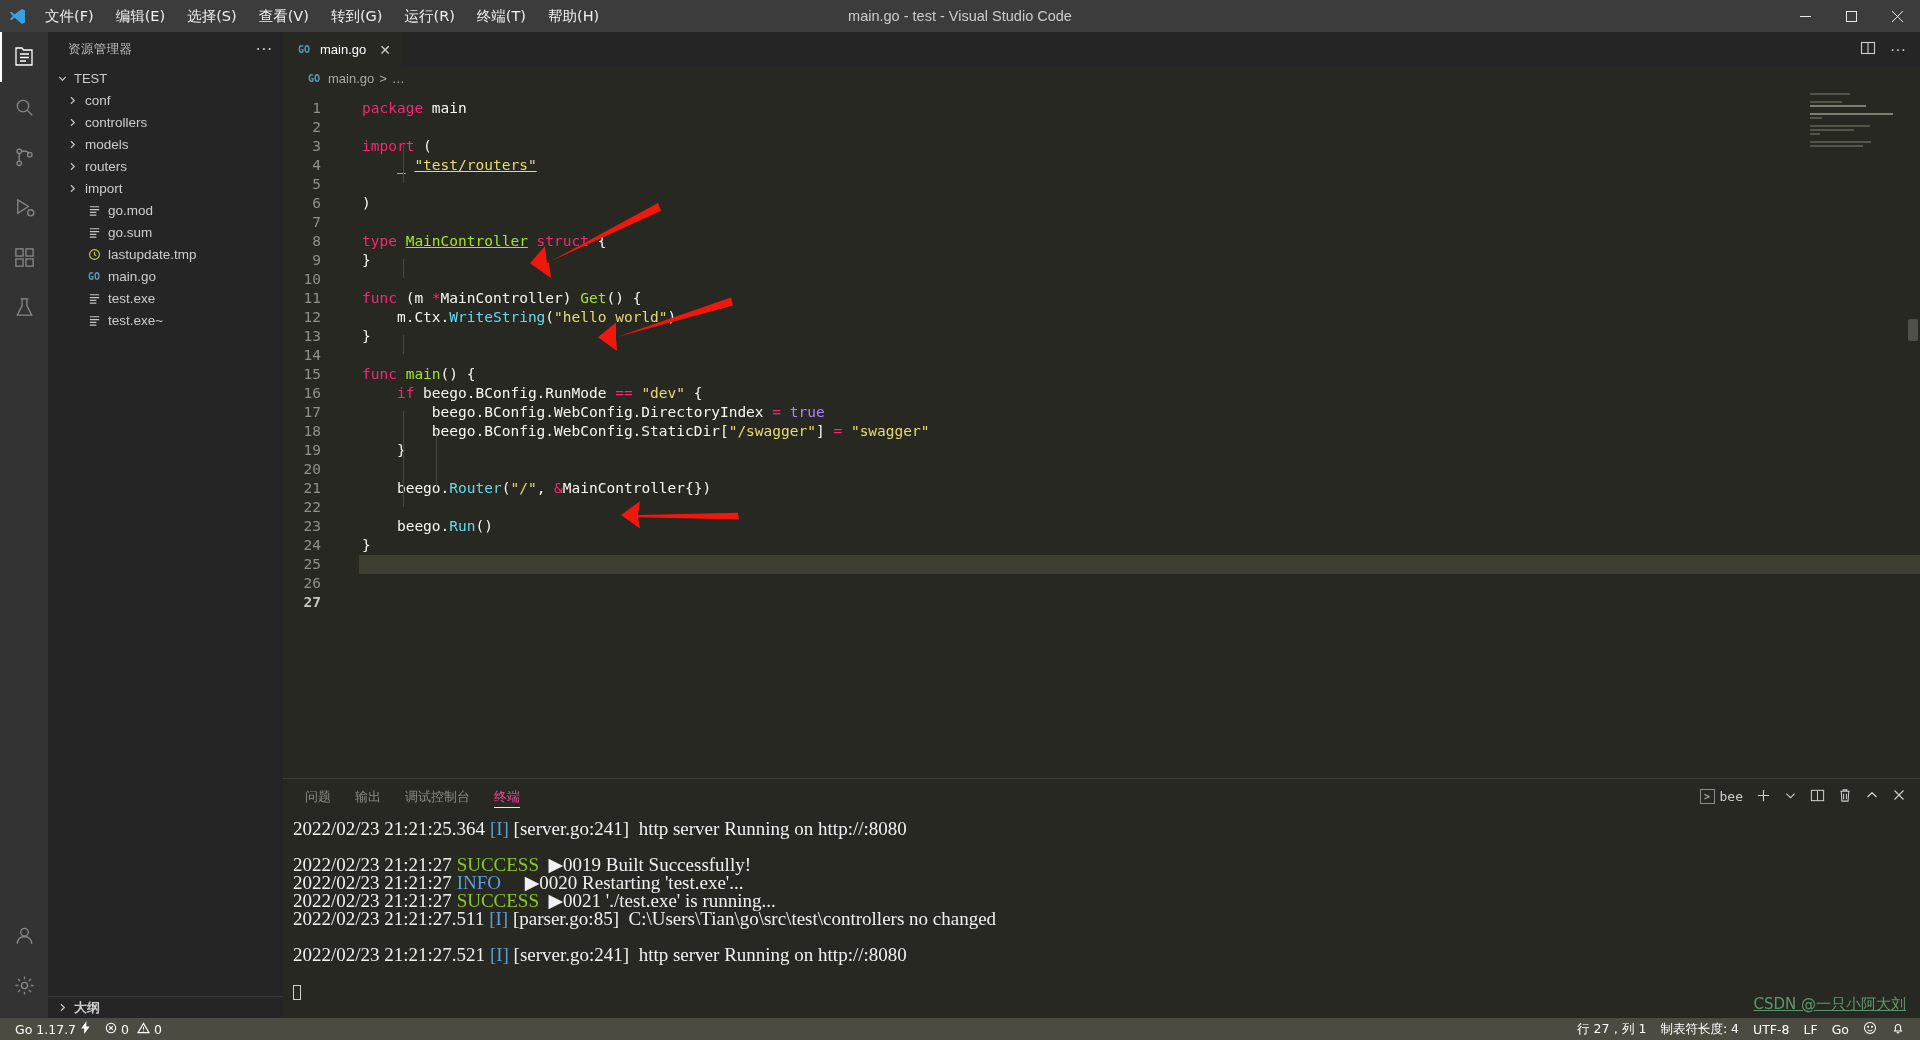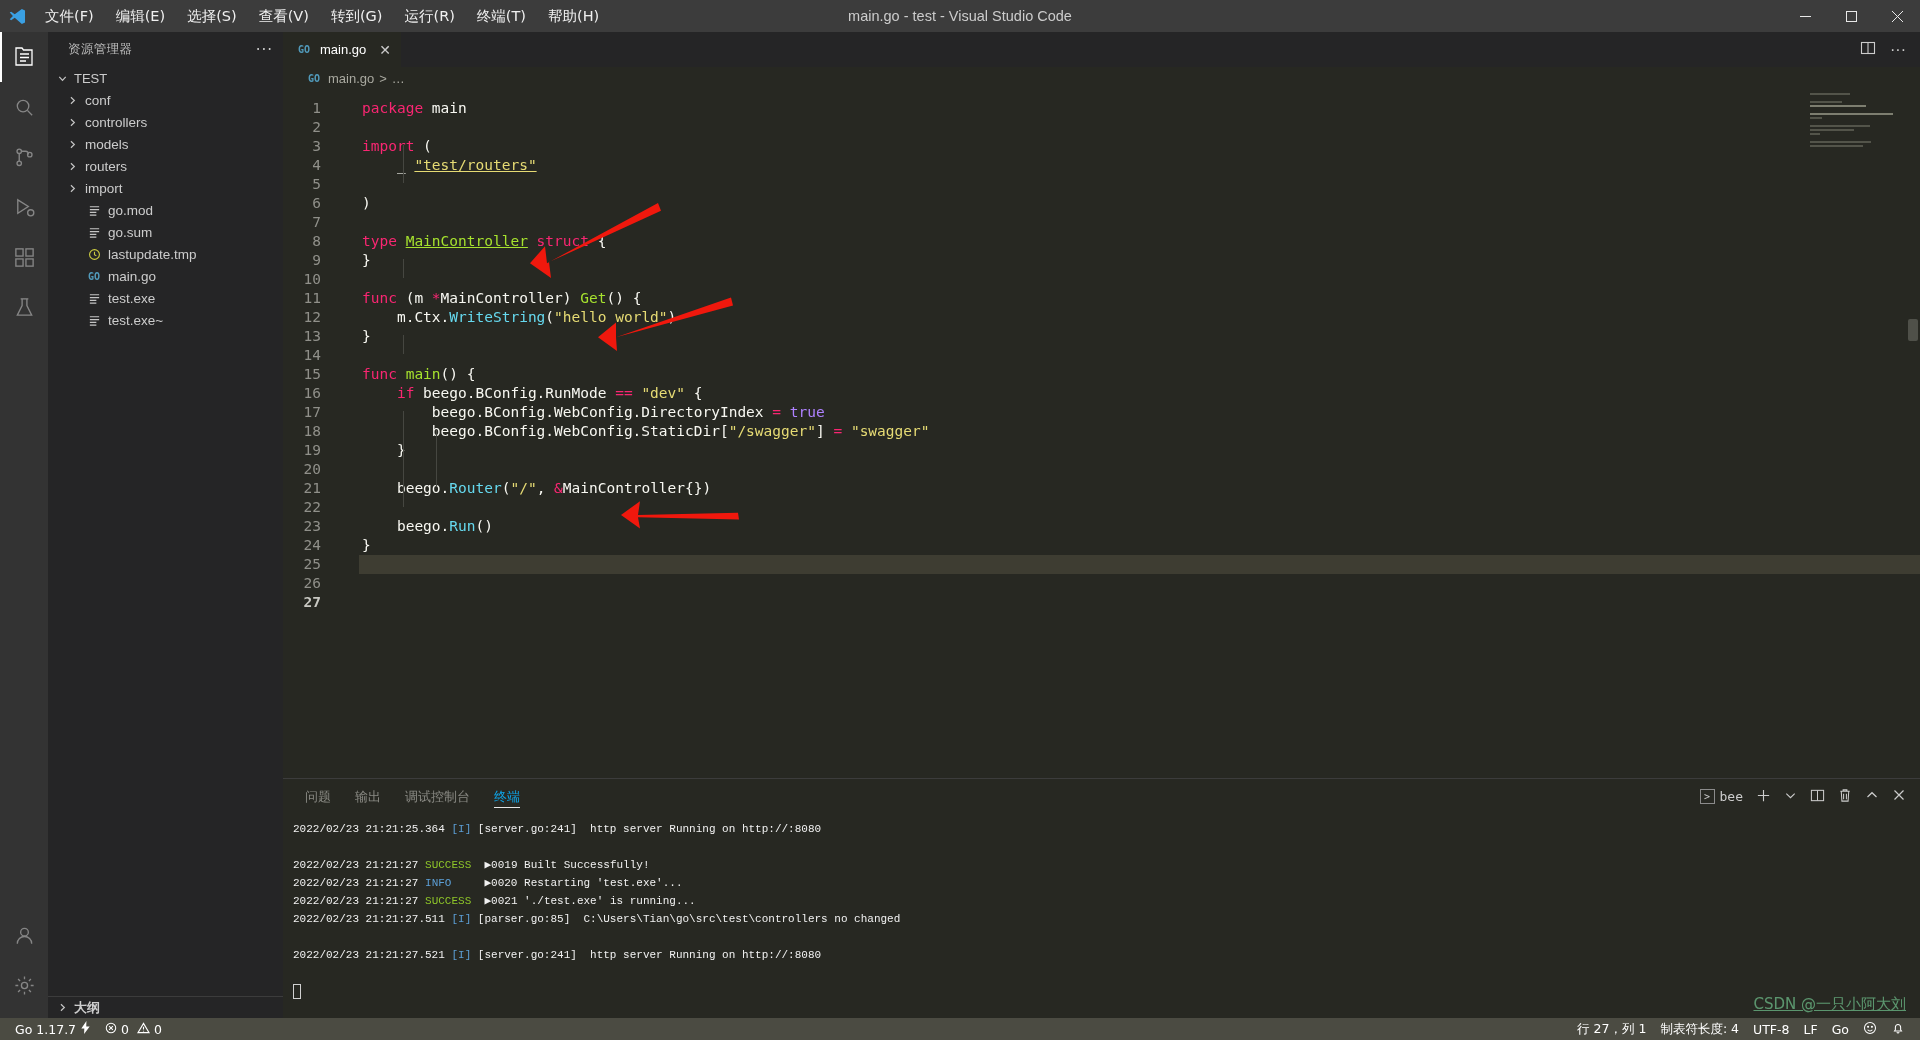--- a/index.html
+++ b/index.html
@@ -126,36 +126,36 @@
   
   .arrow-svg { position:absolute; left:0; top:0; width:100%; height:100%; pointer-events:none; }
 
   
   .panel { height:240px; flex:0 0 240px; background:#272822; display:flex; flex-direction:column; border-top:1px solid #3c3c3c; }
   .panel-tabs { height:35px; display:flex; align-items:center; padding-left:10px; flex:0 0 35px; }
   .ptab {
     padding:0 12px; height:35px; display:flex; align-items:center; font-size:13px; color:#8a8a84;
     position:relative; font-family:Liberation Mono, monospace;
   }
-  .ptab.active { color:#0ea5e9; }
+  .ptab.active { color:#ec4899; }
   .ptab.active::after {
     content:""; position:absolute; left:12px; right:12px; bottom:6px; height:1px; background:#e7e7e7;
   }
   .panel-actions { margin-left:auto; display:flex; align-items:center; gap:13px; padding-right:14px; color:#cccccc; font-size:14px; }
   .term-badge {
     display:flex; align-items:center; gap:5px; color:#cccccc; font-size:13px;
     font-family:"DejaVu Sans Mono",monospace;
   }
   .term-badge .box {
     border:1px solid #8b8b8b; width:15px; height:15px; display:flex; align-items:center;
     justify-content:center; font-size:10px; color:#cccccc;
   }
   .terminal {
     flex:1 1 auto; overflow:hidden; padding:6px 0 0 10px;
-    font-family:Liberation Mono, monospace; font-size:11px; line-height:18px;
+    font-family:Liberation Serif, serif; font-size:19px; line-height:18px;
     color:#f1f1f1; white-space:pre;
   }
   .term-line { height:18px; white-space:pre; }
   .c-blue { color:#5c9fd6; }
   .c-green { color:#8ec529; }
   .c-white { color:#f1f1f1; }
   .term-cursor {
     display:inline-block; width:8px; height:15px; border:1px solid #d0d0d0; vertical-align:middle;
   }
 

